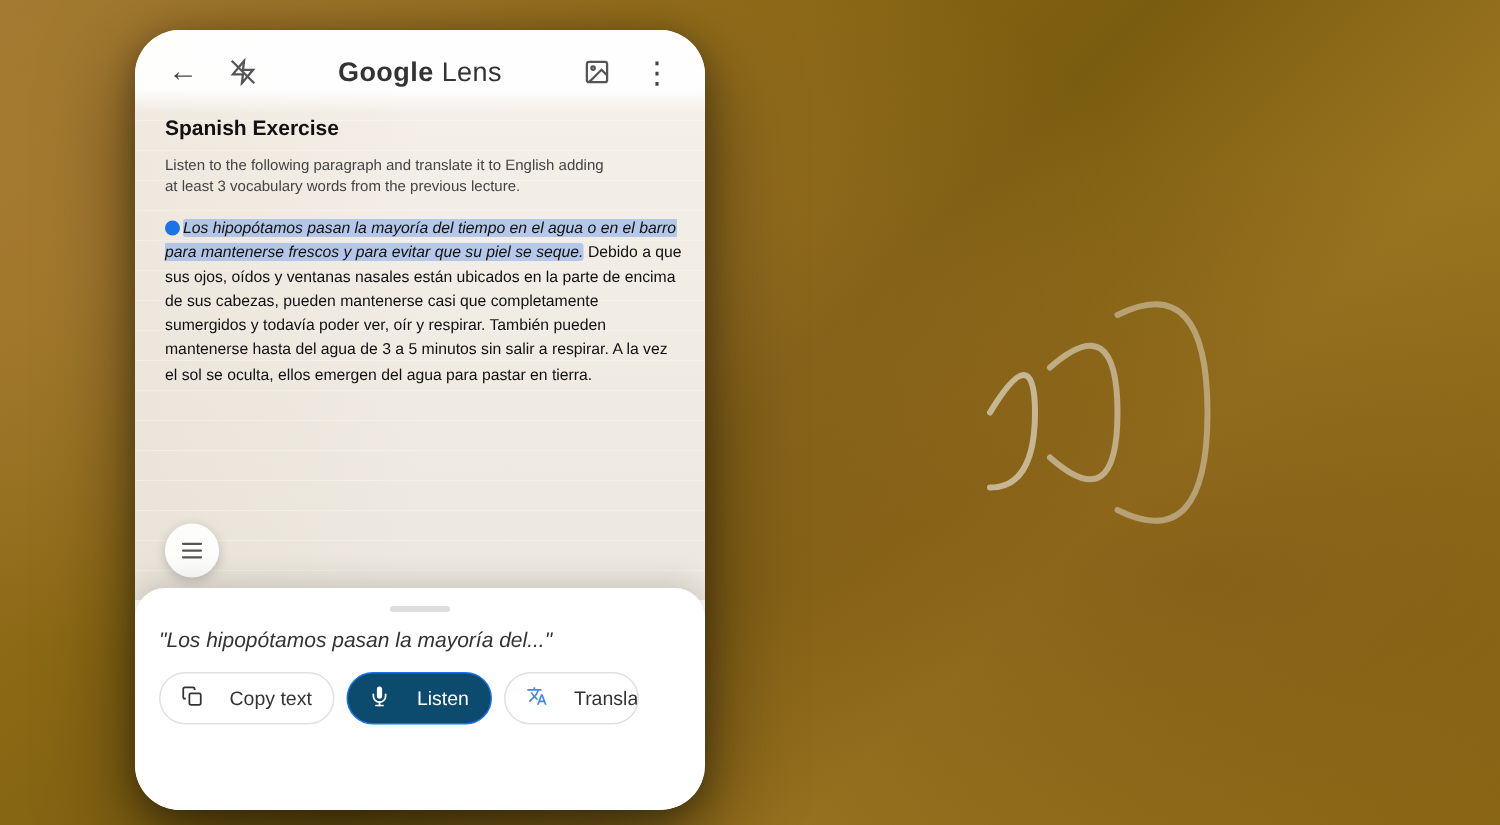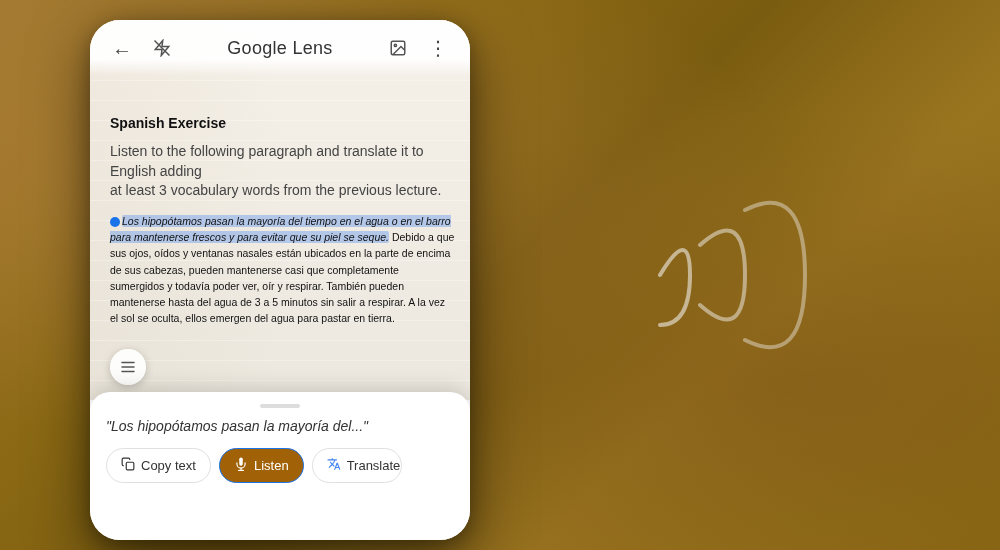--- a/index.html
+++ b/index.html
@@ -86,21 +86,21 @@
       text-align: center;
       font-size: 18px;
       font-weight: 400;
       color: #333;
       position: relative;
       z-index: 1;
       letter-spacing: 0.3px;
     }
 
     .header-title span.google {
-      font-weight: 400;
+      font-weight: 700;
     }
 
     
     .doc-area {
       position: absolute;
       top: 0;
       left: 0;
       right: 0;
       bottom: 140px;
       background: linear-gradient(180deg, #f5f0e8 0%, #ece8df 100%);
@@ -125,25 +125,24 @@
       font-size: 11px;
       color: #222;
       line-height: 1.5;
     }
 
     .doc-title {
       font-size: 14px;
       font-weight: 600;
       margin-bottom: 8px;
       color: #111;
-      margin-top: 38px;
     }
 
     .doc-instruction {
-      font-size: 14px;
+      font-size: 10px;
       color: #444;
       margin-bottom: 12px;
       line-height: 1.4;
     }
 
     
     .text-selection {
       background: rgba(66, 133, 244, 0.35);
       border-radius: 2px;
       display: inline;
@@ -214,34 +213,34 @@
 
     .sheet-actions {
       display: flex;
       gap: 8px;
       align-items: center;
     }
 
     .action-btn {
       display: flex;
       align-items: center;
-      gap: 6px;
+      gap: 18px;
       padding: 8px 14px;
       border-radius: 20px;
       border: 1px solid #e0e0e0;
       background: #fff;
       font-size: 13px;
       color: #333;
       cursor: pointer;
       white-space: nowrap;
       font-weight: 500;
     }
 
     .action-btn.active {
-      background: #a16207;
+      background: #0c4a6e;
       color: #fff;
       border-color: #1a73e8;
     }
 
     .action-btn .btn-icon {
       font-size: 14px;
     }
 
     
     .google-g {

